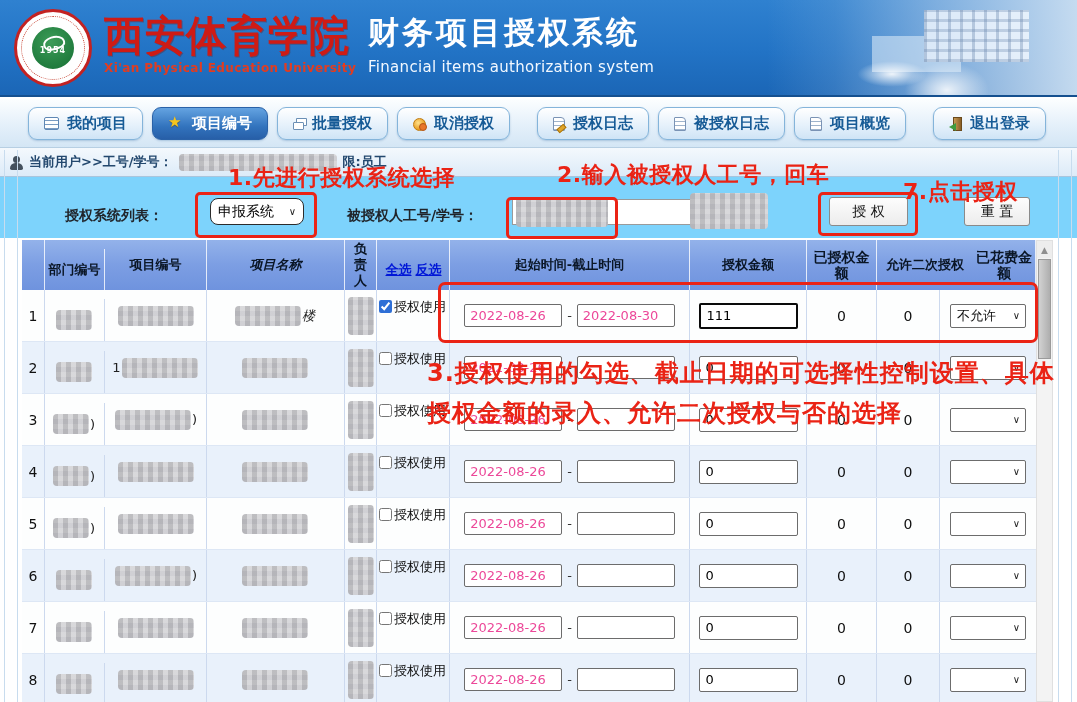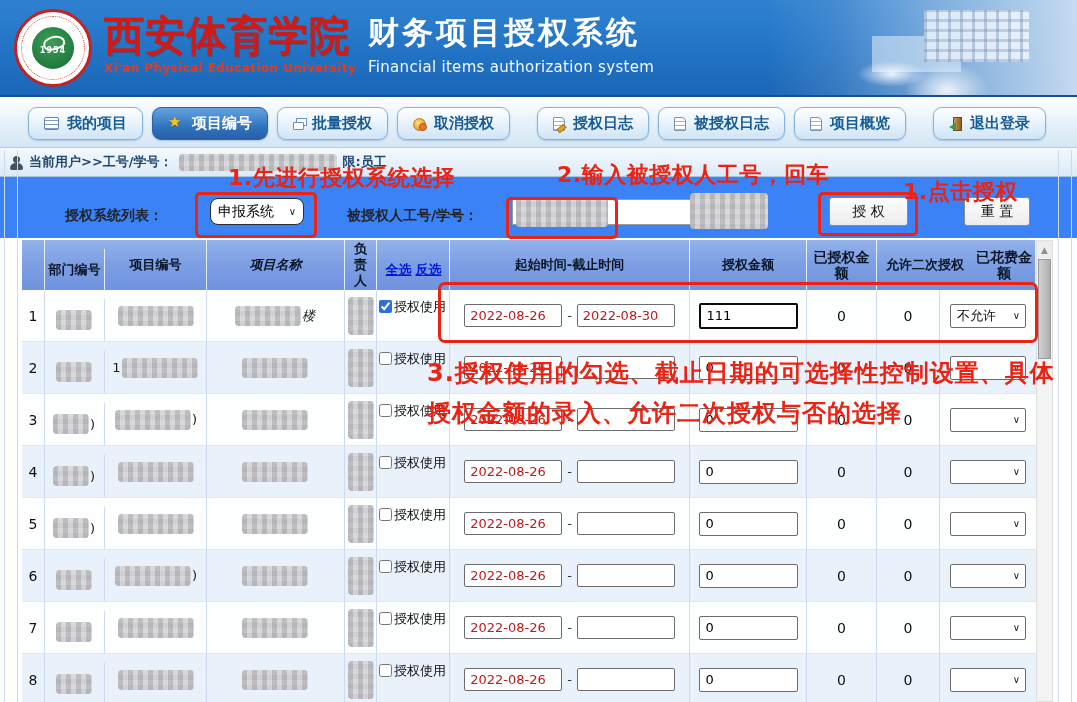--- a/index.html
+++ b/index.html
@@ -83,21 +83,21 @@
   .ic-user::after { content:""; position:absolute; left:1px; top:8px; width:13px; height:7px; border-radius:6px 6px 2px 2px; background:#44515e; }
 
   
   .blur { display:inline-block; border-radius:4px;
     background:
       repeating-linear-gradient(90deg, rgba(150,150,155,.45) 0 5px, rgba(210,210,214,.45) 5px 10px),
       repeating-linear-gradient(0deg, #cfcfd3 0 5px, #dededf 5px 10px); }
   .ub-blur { width:158px; height:17px; margin:0 6px; }
 
   
-  .formrow { position:absolute; top:177px; left:0; right:0; height:61px; background:#3b82f6; }
+  .formrow { position:absolute; top:177px; left:0; right:0; height:61px; background:#7dd3fc; }
   .flabel { position:absolute; font-size:14px; color:#20242a; font-weight:bold; top:30px; }
   .sel-system { position:absolute; left:210px; top:21px; width:94px; height:27px; border:1px solid #2c2c2c;
     border-radius:8px; background:#fff; font-size:14px; display:flex; align-items:center;
     justify-content:space-between; padding:0 7px; cursor:pointer; }
   .grantee-input { position:absolute; left:512px; top:22px; width:192px; height:26px;
     border:1px solid #9a9a9a; background:#fff; }
   .fr-blur1 { position:absolute; left:516px; top:20px; width:92px; height:30px; }
   .fr-blur2 { position:absolute; left:690px; top:16px; width:78px; height:36px; }
   .btn { position:absolute; top:20px; height:29px; background:linear-gradient(#fdfdfd,#ececec);
     border:1px solid #8a8a8a; border-radius:3px; font-size:14px; color:#111;
@@ -131,21 +131,21 @@
   .c-auth { width:70px; font-size:14px; }
   .c-spent{ width:63px; font-size:14px; }
   .c-sec  { width:96px; border-right:none; }
   .b-dept { width:36px; height:20px; }
   .b-proj { width:76px; height:20px; }
   .b-name { width:66px; height:20px; }
   .b-owner{ width:26px; height:38px; }
   .frag { font-size:13px; color:#222; margin:0 1px; }
   .c-use input { margin:2px 2px 0 0; vertical-align:-2px; accent-color:#2e6fd6; width:13px; height:13px; }
   .date { width:98px; height:23px; border:1px solid #6c6c6c; border-radius:2px; background:#fff;
-    font-size:13px; padding-left:5px; color:#b91c1c; font-family:"DejaVu Sans","Liberation Sans",sans-serif; }
+    font-size:13px; padding-left:5px; color:#ec4899; font-family:"DejaVu Sans","Liberation Sans",sans-serif; }
   .dash { margin:0 5px; color:#333; }
   .amt { width:99px; height:24px; border:1px solid #6c6c6c; border-radius:2px; background:#fff;
     font-size:13px; padding-left:6px; color:#000; font-family:"DejaVu Sans","Liberation Sans",sans-serif; }
   .amt.focus { border:2px solid #0a0a0a; height:26px; }
   .sel2 { width:76px; height:24px; border:1px solid #6c6c6c; border-radius:2px; background:#fff;
     display:flex; align-items:center; justify-content:space-between; padding:0 5px 0 6px;
     font-size:13px; cursor:pointer; }
 
   
   .vscroll { position:absolute; left:1036px; top:240px; width:17px; height:462px;
@@ -577,17 +577,17 @@
   <div class="vline" style="left:1058px;"></div>
   <div class="vline" style="left:1071px;"></div>
 
   <div class="redbox" style="left:195px; top:192px; width:122px; height:46px;"></div>
   <div class="redbox" style="left:506px; top:197px; width:112px; height:42px;"></div>
   <div class="redbox" style="left:818px; top:192px; width:100px; height:44px;"></div>
   <div class="redbox" style="left:438px; top:282px; width:600px; height:61px; border-radius:7px;"></div>
 
   <div class="redtext" style="left:228px; top:163px; font-size:22px;">1.先进行授权系统选择</div>
   <div class="redtext" style="left:557px; top:160px; font-size:22px;">2.输入被授权人工号，回车</div>
-  <div class="redtext" style="left:903px; top:177px; font-size:22px;">1.点击授权</div>
+  <div class="redtext" style="left:903px; top:177px; font-size:22px;">7.点击授权</div>
   <div class="redtext" style="left:427px; top:357px; font-size:24px; letter-spacing:1px;">3.授权使用的勾选、截止日期的可选择性控制设置、具体</div>
   <div class="redtext" style="left:427px; top:388px; font-size:24px; letter-spacing:1px;margin-top:9px;">授权金额的录入、允许二次授权与否的选择</div>
 
 </div>
 
 </body></html>

